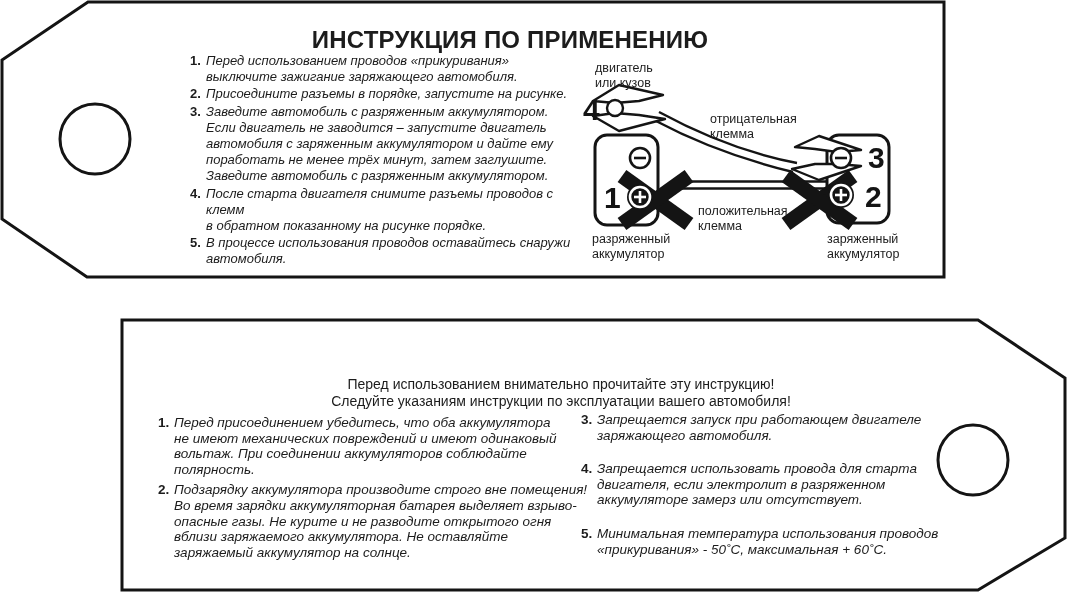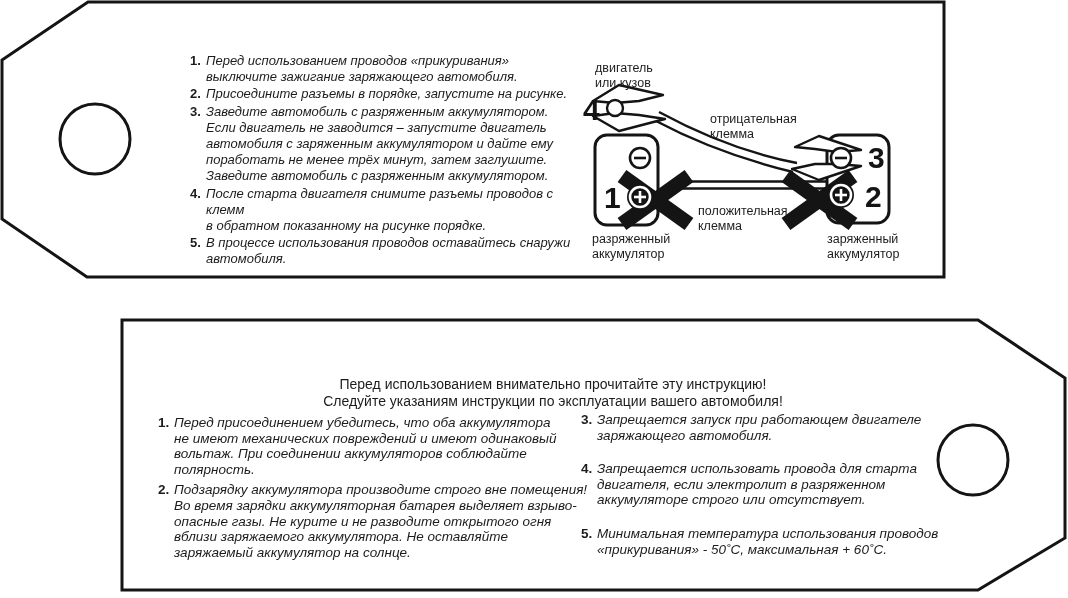--- a/index.html
+++ b/index.html
@@ -3,21 +3,21 @@
 <meta charset="utf-8">
 <style>
   html,body{margin:0;padding:0;background:#fff;}
   .stage{position:relative;width:1068px;height:598px;background:#fff;overflow:hidden;
          font-family:"Liberation Sans",sans-serif;color:#1c1c1c;}
   .abs{position:absolute;}
   svg.bg{position:absolute;left:0;top:0;}
   .tag-title{font-weight:bold;text-align:center;letter-spacing:0.2px;}
   .top-title{left:90px;top:26px;width:840px;font-size:24px;}
   .warn-title{left:130px;top:340px;width:830px;font-size:26px;}
-  .intro{left:138px;top:376px;width:830px;font-size:14px;line-height:17px;
+  .intro{left:146px;top:376px;width:830px;font-size:14px;line-height:17px;
          text-align:center;white-space:pre-line;}
   .list{display:block;}
   .item{display:flex;align-items:flex-start;}
   .num{font-weight:bold;flex:0 0 16px;}
   .txt{white-space:pre-line;flex:1;font-style:italic;}
   .top-list{left:190px;top:53px;width:402px;font-size:13px;line-height:16.2px;}
   .top-list .item{margin-bottom:1px;}
   .warn-left{left:158px;top:415px;width:432px;font-size:13.5px;line-height:15.6px;}
   .warn-left .item{margin-bottom:5px;}
   .warn-right{left:581px;top:412px;width:384px;font-size:13.5px;line-height:15.6px;}
@@ -31,20 +31,21 @@
 
 <div class="stage">
 
   <svg class="bg" width="1068" height="598" viewBox="0 0 1068 598">
     <polygon points="88,2 944,2 944,277 87,277 2,219 2,60" fill="#ffffff" stroke="#141414" stroke-width="3"></polygon>
     <circle cx="95" cy="139" r="35" fill="#ffffff" stroke="#141414" stroke-width="3"></circle>
     <polygon points="122,320 978,320 1065,378 1065,538 978,590 122,590" fill="#ffffff" stroke="#141414" stroke-width="3"></polygon>
     <circle cx="973" cy="460" r="35" fill="#ffffff" stroke="#141414" stroke-width="3"></circle>
   </svg>
 
+  <div class="abs tag-title top-title">ИНСТРУКЦИЯ ПО ПРИМЕНЕНИЮ</div>
 
   <div class="abs list top-list">
     <div class="item">
       <span class="num">1.</span>
       <span class="txt">Перед использованием проводов «прикуривания»
 выключите зажигание заряжающего автомобиля.</span>
     </div>
     <div class="item">
       <span class="num">2.</span>
       <span class="txt">Присоедините разъемы в порядке, запустите на рисунке.</span>
@@ -168,21 +169,21 @@
   <div class="abs list warn-right">
     <div class="item">
       <span class="num">3.</span>
       <span class="txt">Запрещается запуск при работающем двигателе
 заряжающего автомобиля.</span>
     </div>
     <div class="item">
       <span class="num">4.</span>
       <span class="txt">Запрещается использовать провода для старта
 двигателя, если электролит в разряженном
-аккумуляторе строго или отсутствует.</span>
+аккумуляторе замерз или отсутствует.</span>
     </div>
     <div class="item">
       <span class="num">5.</span>
       <span class="txt">Минимальная температура использования проводов
 «прикуривания» - 50˚С, максимальная + 60˚С.</span>
     </div>
   </div>
 
 </div>
 

